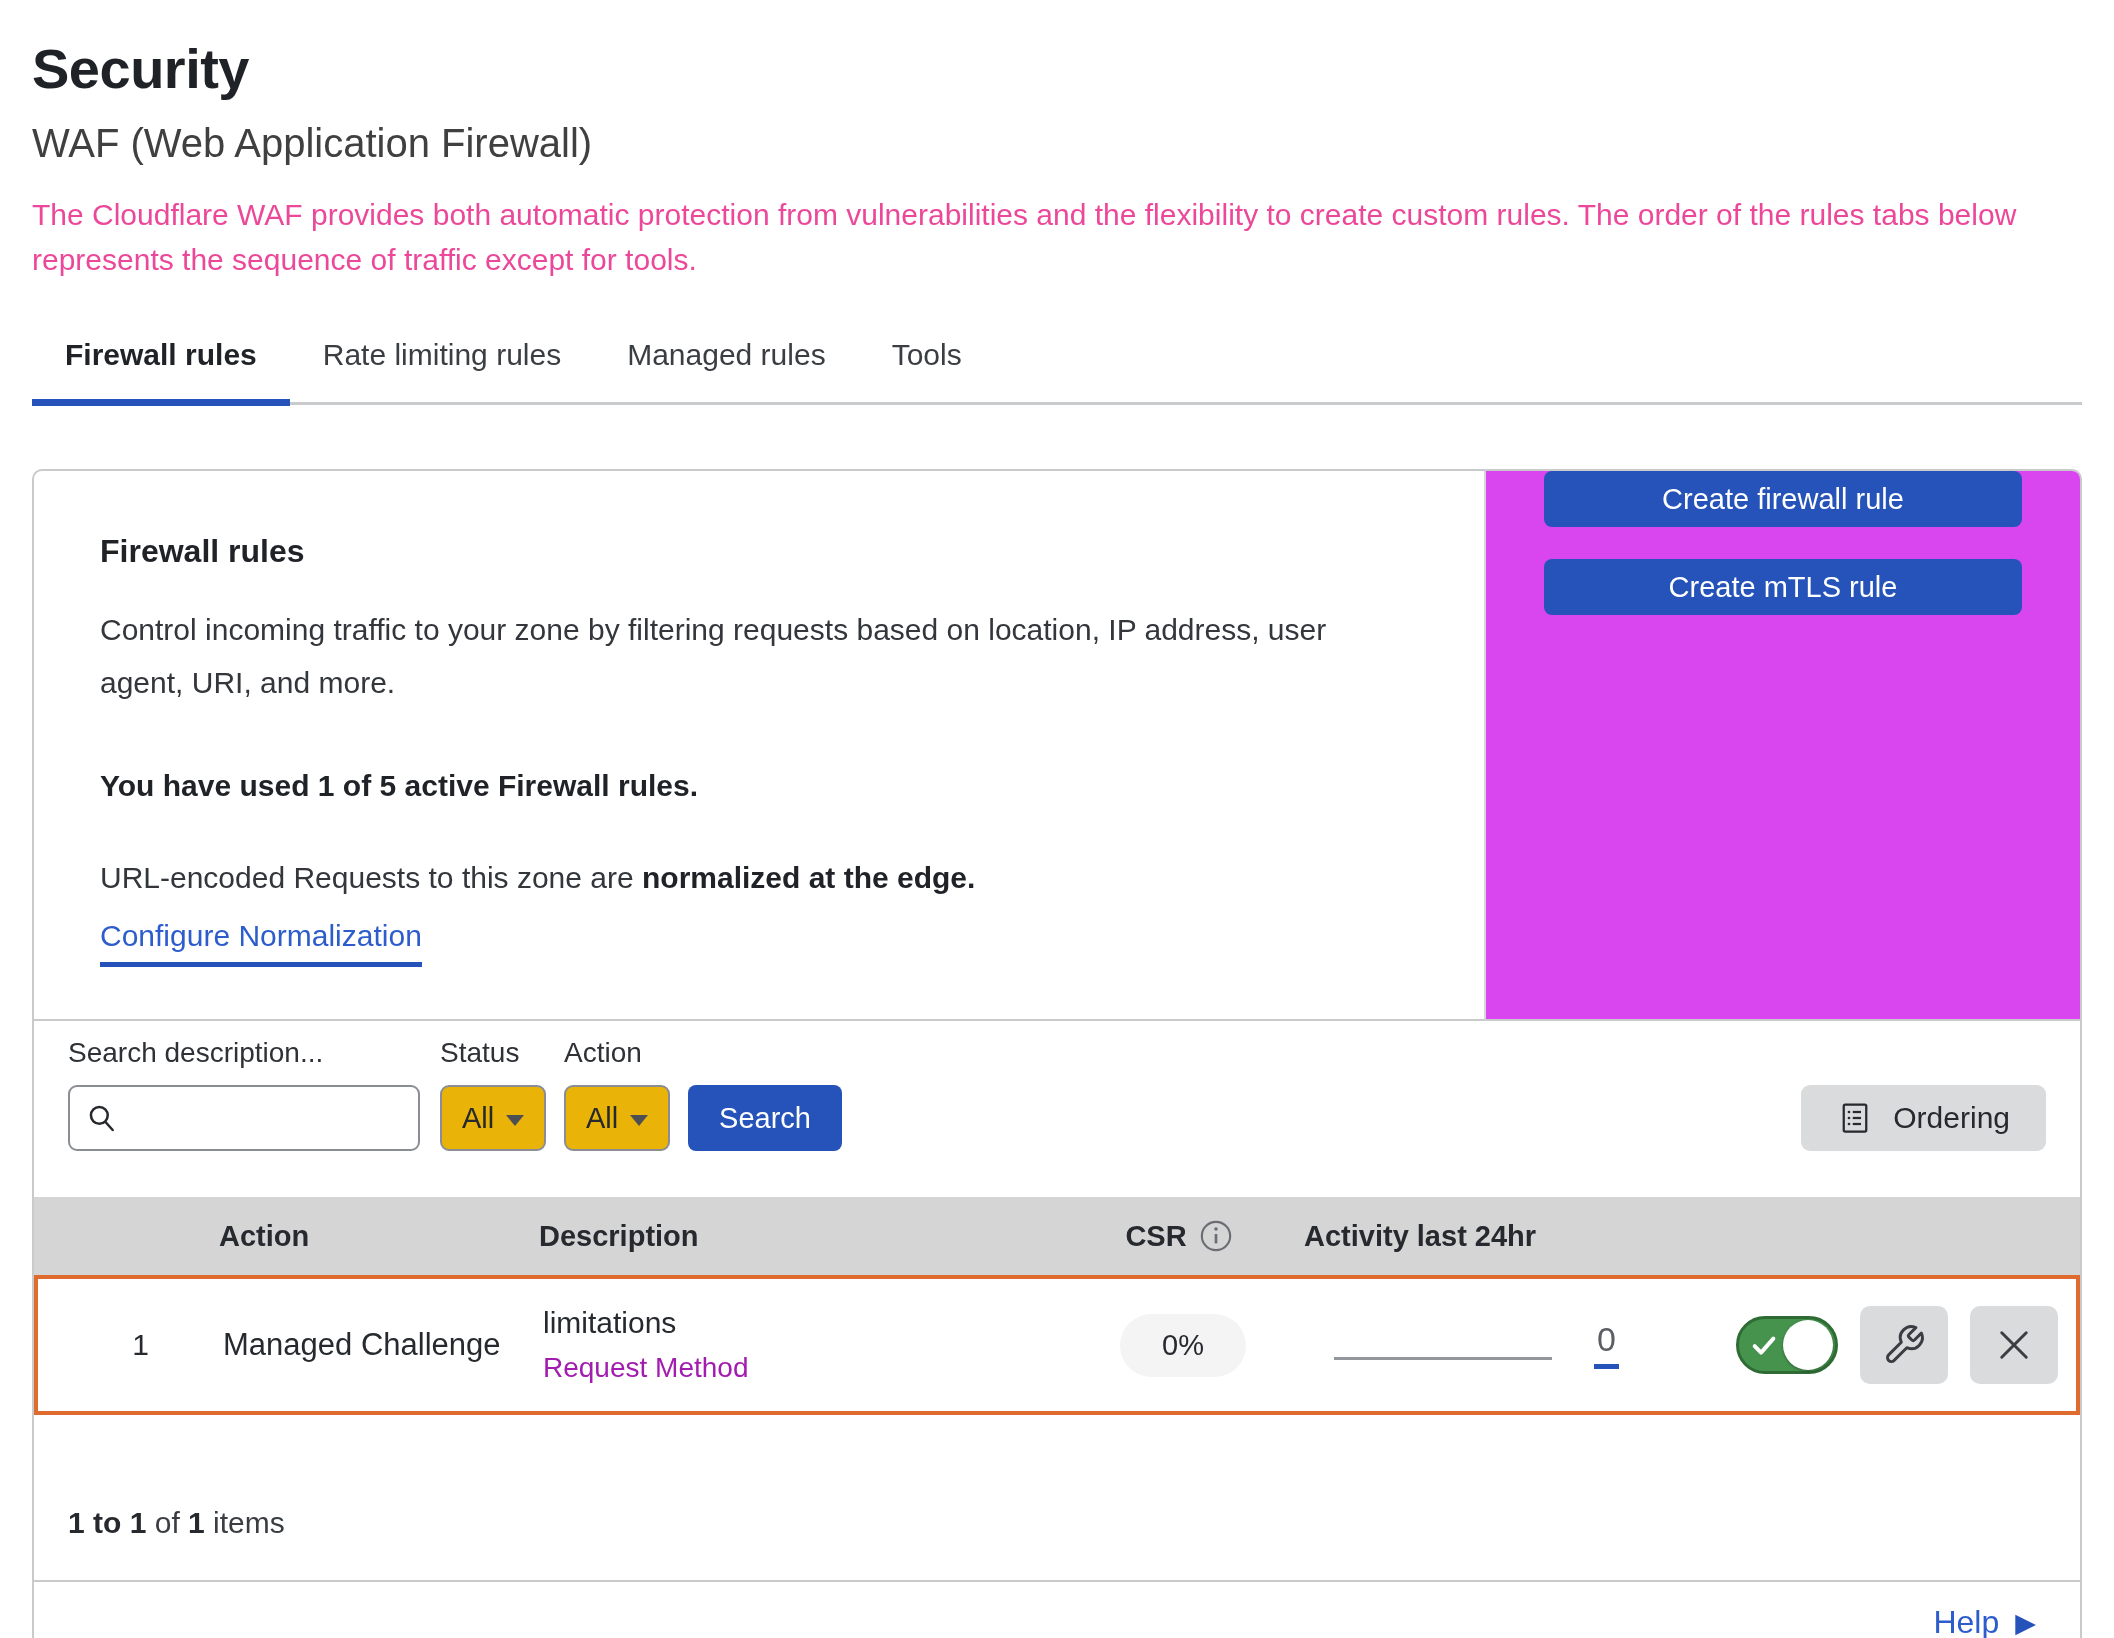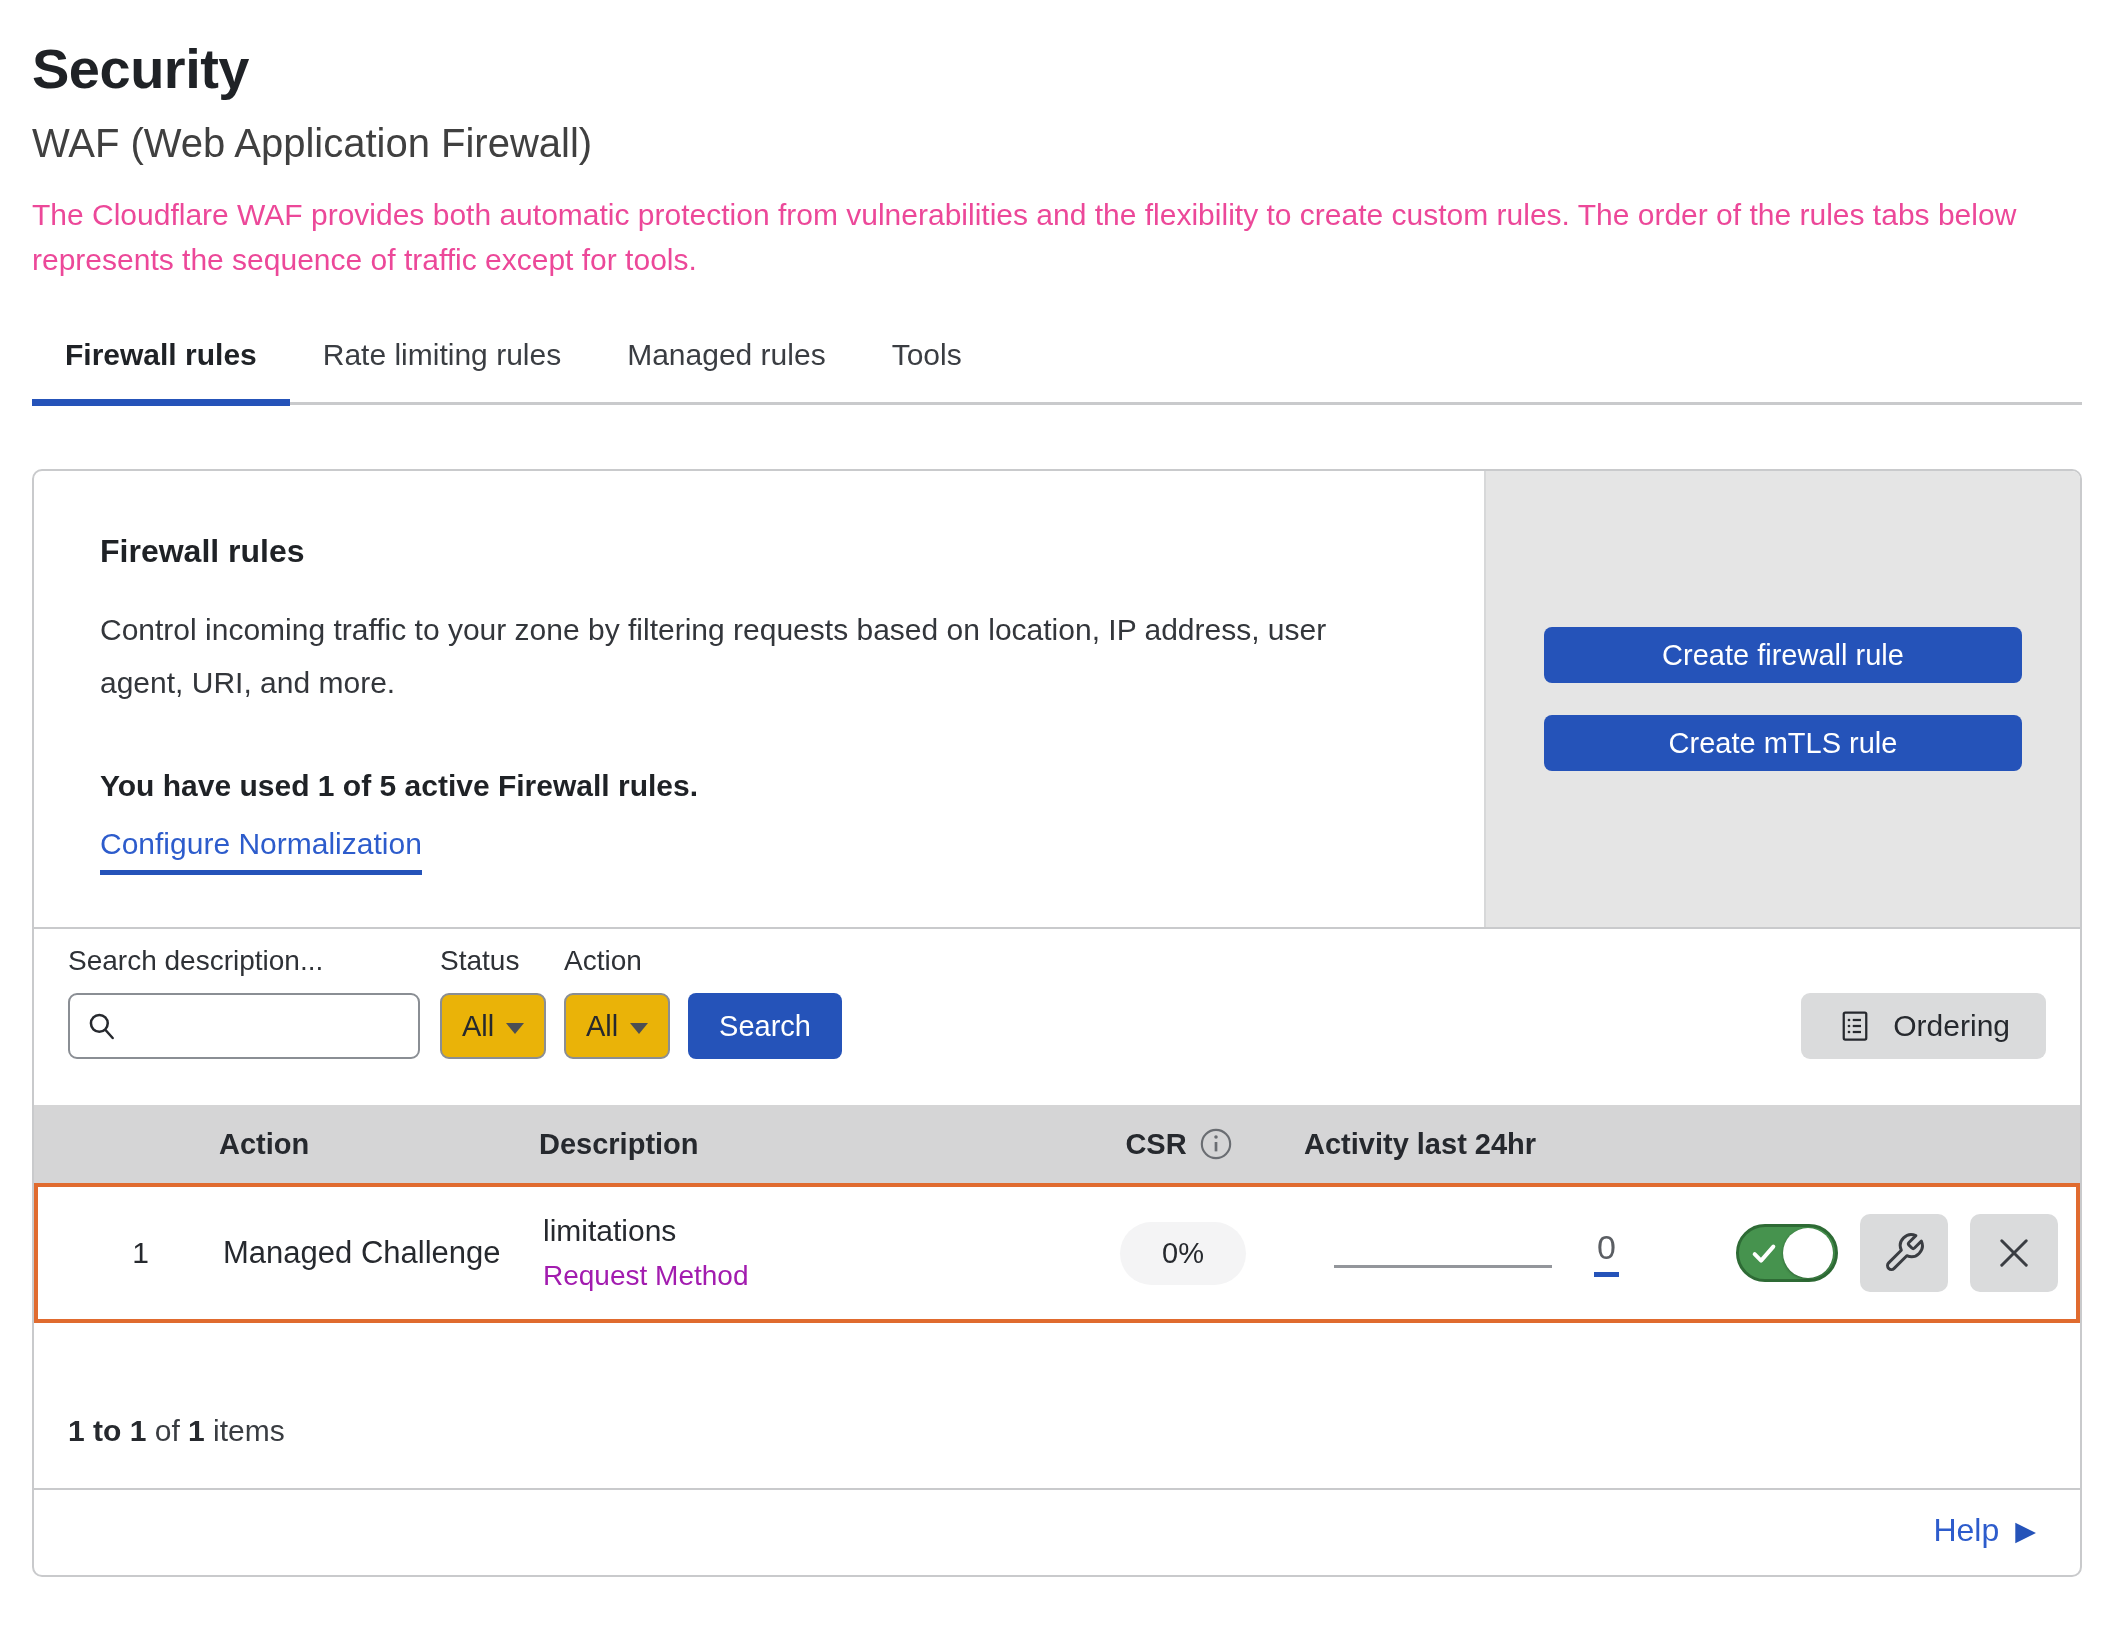--- a/index.html
+++ b/index.html
@@ -28,21 +28,21 @@
 
   .card-top { display: flex; border-bottom: 2px solid #c9cacc; }
   .card-top-left { flex: 1; padding: 62px 66px 52px; }
   .card-heading { font-size: 32px; font-weight: 700; color: #1f2226; margin: 0; }
   .lead { font-size: 30px; line-height: 1.75; color: #33363b; margin: 34px 0 0; max-width: 1310px; }
   .usage { font-size: 30px; font-weight: 700; color: #1f2226; margin: 60px 0 0; }
   .norm { font-size: 30px; color: #33363b; margin: 58px 0 0; }
   .norm b { color: #1f2226; }
   .config-link { display: inline-block; margin-top: 24px; font-size: 30px; color: #2d5ccc; text-decoration: none; border-bottom: 5px solid #2553b9; padding-bottom: 9px; cursor: pointer; }
 
-  .card-top-right { width: 596px; background: #e5e5e5; border-left: 2px solid #d7d8d9; display: flex; flex-direction: column; justify-content: center; gap: 32px; padding: 0 58px; }
+  .card-top-right { width: 596px; background: #d946ef; border-left: 2px solid #d7d8d9; display: flex; flex-direction: column; gap: 32px; padding: 0 58px; }
   .btn-primary { height: 56px; background: #2553b9; color: #ffffff; font-size: 29px; font-family: inherit; border: none; border-radius: 8px; cursor: pointer; }
 
   
   .filters { display: flex; align-items: flex-end; padding: 16px 34px 46px; }
   .filter-group { display: flex; flex-direction: column; }
   .filter-label { font-size: 28px; color: #2e3136; margin-bottom: 16px; }
   .search-box { width: 352px; height: 66px; border: 2px solid #8a8e94; border-radius: 9px; display: flex; align-items: center; padding: 0 16px; background: #fff; }
   .search-box input { border: none; outline: none; flex: 1; font-size: 28px; font-family: inherit; margin-left: 10px; background: transparent; }
   .select-box { width: 106px; height: 66px; border: 2px solid #8a8e94; border-radius: 9px; display: flex; align-items: center; justify-content: center; gap: 12px; font-size: 29px; color: #26292e; background: #eab308; cursor: pointer; }
   .caret { width: 0; height: 0; border-left: 9px solid transparent; border-right: 9px solid transparent; border-top: 11px solid #4c4f54; margin-top: 4px; }
@@ -93,20 +93,21 @@
     <div class="tab">Tools</div>
   </div>
 
   <div class="card">
 
     <div class="card-top">
       <div class="card-top-left">
         <h3 class="card-heading">Firewall rules</h3>
         <p class="lead">Control incoming traffic to your zone by filtering requests based on location, IP address, user agent, URI, and more.</p>
         <p class="usage">You have used 1 of 5 active Firewall rules.</p>
+        <p class="norm"><span>URL-encoded Requests to this zone are </span><b>normalized at the edge.</b></p>
         <a class="config-link">Configure Normalization</a>
       </div>
       <div class="card-top-right">
         <button class="btn-primary">Create firewall rule</button>
         <button class="btn-primary">Create mTLS rule</button>
       </div>
     </div>
 
     <div class="filters">
       <div class="filter-group">

